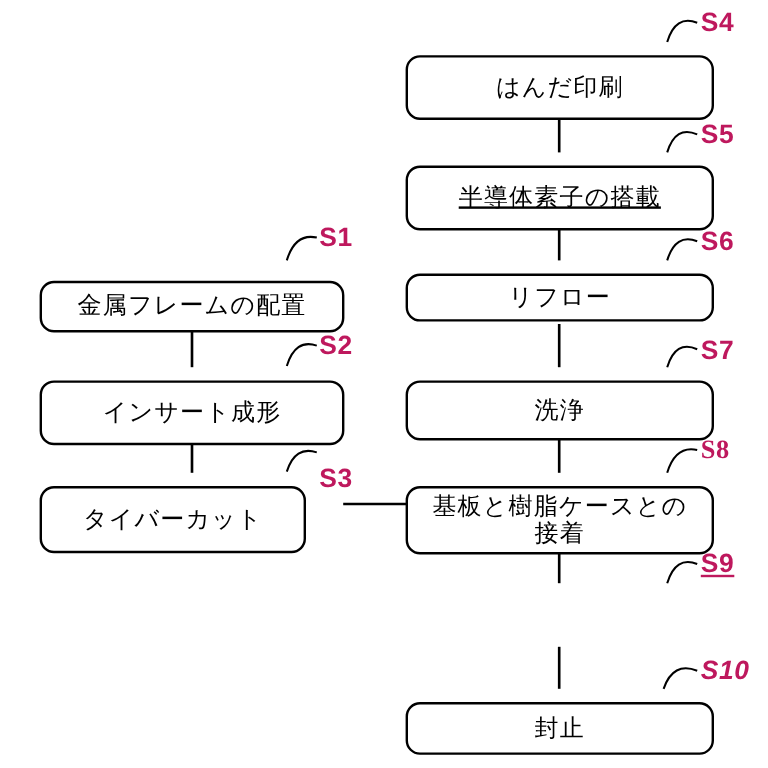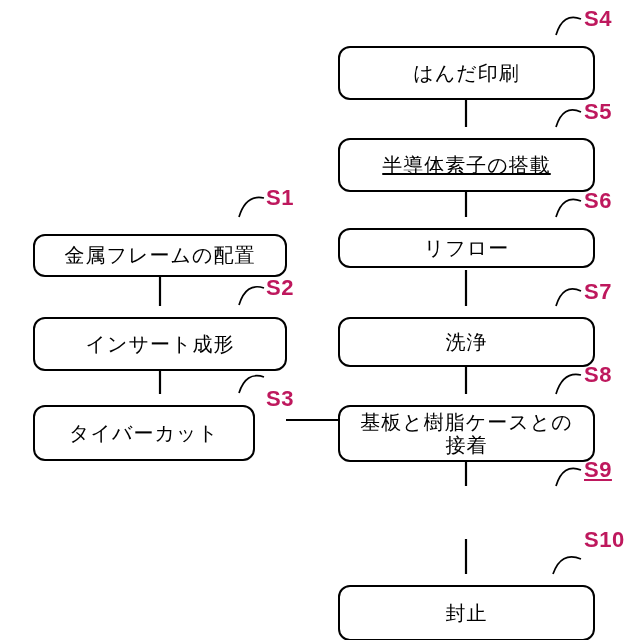--- a/index.html
+++ b/index.html
@@ -77,23 +77,23 @@
     </g>
   </svg>
 
   <div class="tag" style="left:266px; top:187px;">S1</div>
   <div class="tag" style="left:266px; top:277px;">S2</div>
   <div class="tag" style="left:266px; top:366px;margin-top:22px;">S3</div>
   <div class="tag" style="left:584px; top:8px;">S4</div>
   <div class="tag" style="left:584px; top:101px;">S5</div>
   <div class="tag" style="left:584px; top:190px;">S6</div>
   <div class="tag" style="left:584px; top:281px;">S7</div>
-  <div class="tag" style="left:584px; top:364px;">S8</div>
+  <div class="tag" style="left:584px; top:364px;font-family:Liberation Serif, serif;">S8</div>
   <div class="tag" style="left:584px; top:459px;text-decoration:underline;">S9</div>
-  <div class="tag" style="left:584px; top:529px;">S10</div>
+  <div class="tag" style="left:584px; top:548px;font-style:italic;">S10</div>
 
   <div class="node" style="left:33px; top:222px; width:254px; height:43px;">
     <span>金属フレームの配置</span>
   </div>
   <div class="node" style="left:33px; top:305px; width:254px; height:54px;">
     <span>インサート成形</span>
   </div>
   <div class="node" style="left:33px; top:393px; width:222px; height:56px;">
     <span>タイバーカット</span>
   </div>
@@ -107,17 +107,17 @@
   <div class="node" style="left:338px; top:216px; width:257px; height:40px;">
     <span>リフロー</span>
   </div>
   <div class="node" style="left:338px; top:305px; width:257px; height:50px;">
     <span>洗浄</span>
   </div>
   <div class="node" style="left:338px; top:393px; width:257px; height:57px;">
     <span>基板と樹脂ケースとの</span>
     <span>接着</span>
   </div>
-  <div class="node" style="left:338px; top:573px; width:257px; height:56px;">
+  <div class="node" style="left:338px; top:573px; width:257px; height:44px;">
     <span>封止</span>
   </div>
 
 </div>
 
 </body></html>

